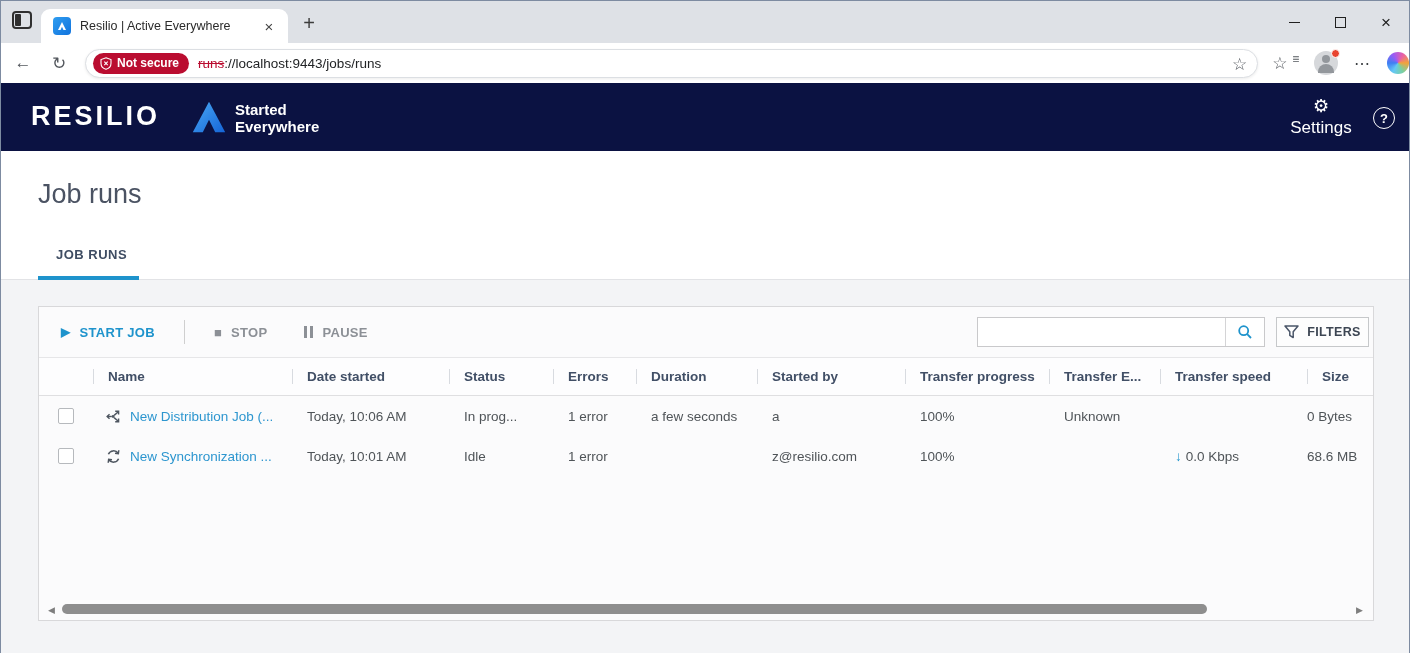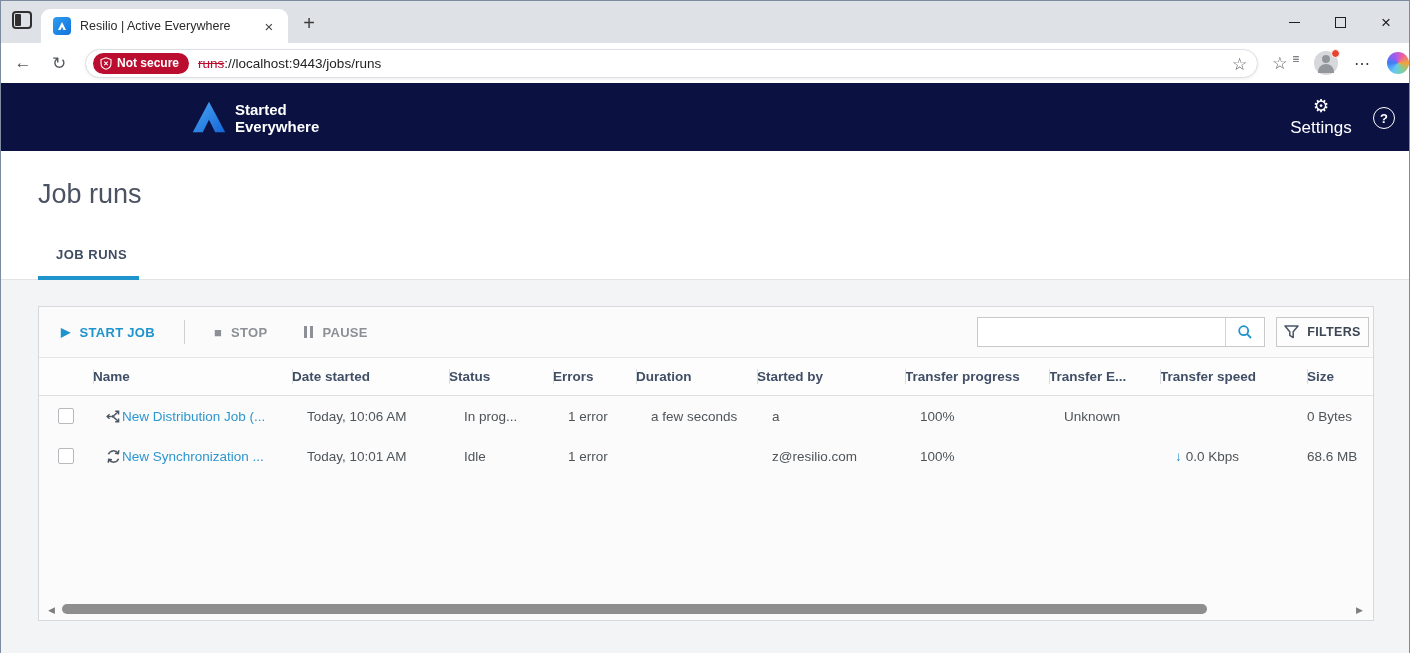--- a/index.html
+++ b/index.html
@@ -73,28 +73,28 @@
   .tb-divider { width:1px; height:24px; background:#cfcfcf; margin:0 29px 0 29px; }
   .tb-stop { margin-left:0; }
   .tb-pause { margin-left:37px; }
   .search-box { position:absolute; left:938px; top:10px; width:288px; height:30px; background:#fff; border:1px solid #c9c9cb; display:flex; }
   .search-input { flex:1; border:none; outline:none; padding:0 8px; font-size:13px; font-family:"Liberation Sans",sans-serif; background:transparent; }
   .search-btn { width:39px; border-left:1px solid #d4d4d6; display:flex; align-items:center; justify-content:center; background:#fff; }
   .filters-btn { position:absolute; left:1237px; top:10px; width:93px; height:30px; border:1px solid #c6c8ca; background:#fdfdfd; display:flex; align-items:center; justify-content:center; gap:8px; font-size:12.5px; font-weight:bold; color:#3d4653; letter-spacing:.3px; }
 
   .grid-row { display:grid; grid-template-columns:54px 199px 157px 104px 83px 121px 148px 144px 111px 147px 68px; align-items:center; }
   .thead { height:39px; border-top:1px solid #e6e6e8; border-bottom:1px solid #dfdfe1; background:#fdfdfe; }
-  .th { position:relative; font-size:13.5px; font-weight:bold; color:#414f66; padding-left:0; white-space:nowrap; overflow:hidden; }
+  .th { position:relative; font-size:13.5px; font-weight:bold; color:#414f66; padding-left:15px; white-space:nowrap; overflow:hidden; }
   .th::before { content:''; position:absolute; left:0; top:50%; margin-top:-9px; width:1px; height:18px; background:#d8dbe0; }
   .th-check::before { display:none; }
   .trow { height:40px; font-size:13.5px; color:#4f5458; }
   .td { padding-left:15px; white-space:nowrap; overflow:hidden; }
   .td-check { display:flex; justify-content:center; padding-left:0; }
   .checkbox { width:16px; height:16px; border:1px solid #b6b9bd; border-radius:2px; background:#fff; }
-  .name-cell { display:flex; align-items:center; padding-left:12px;text-align:center; }
+  .name-cell { display:flex; align-items:center; gap:8px; padding-left:12px;text-align:center; }
   .job-link { color:#2d96cf; cursor:pointer; }
   .td-size { text-align:left; padding-right:11px; padding-left:0; }
   .speed-arrow { color:#1e93cc; margin-right:4px; }
 
   .hscroll { position:absolute; left:0; bottom:4px; width:100%; height:12px; }
   .hs-arrow { position:absolute; top:1px; font-size:9px; color:#7e7e7e; }
   .hs-left { left:9px; }
   .hs-right { right:10px; }
   .hs-thumb { position:absolute; left:23px; top:0; width:1145px; height:10px; background:#8e8e8e; border-radius:5px; }
 
@@ -149,20 +149,21 @@
       <span class="lines-g">≡</span>
     </div>
     <div class="avatar-btn">
         <span class="avatar-dot"></span>
       </div>
     <div class="ellipsis-btn">⋯</div>
     <div class="copilot-btn"></div>
   </div>
 
   <div class="appheader">
+    <div class="brand">RESILIO</div>
     <div class="brand-logo">
       <svg width="40" height="36" viewBox="0 0 42 36">
         <defs>
             <linearGradient id="rg" x1="0" y1="0" x2="1" y2="1">
               <stop offset="0" stop-color="#4aa9f5"></stop>
               <stop offset="1" stop-color="#1565d6"></stop>
             </linearGradient>
           </defs>
         <path d="M21 2 L38 34 H27.5 L21 21 L14.5 34 H4 Z" fill="url(#rg)"></path>
       </svg>

